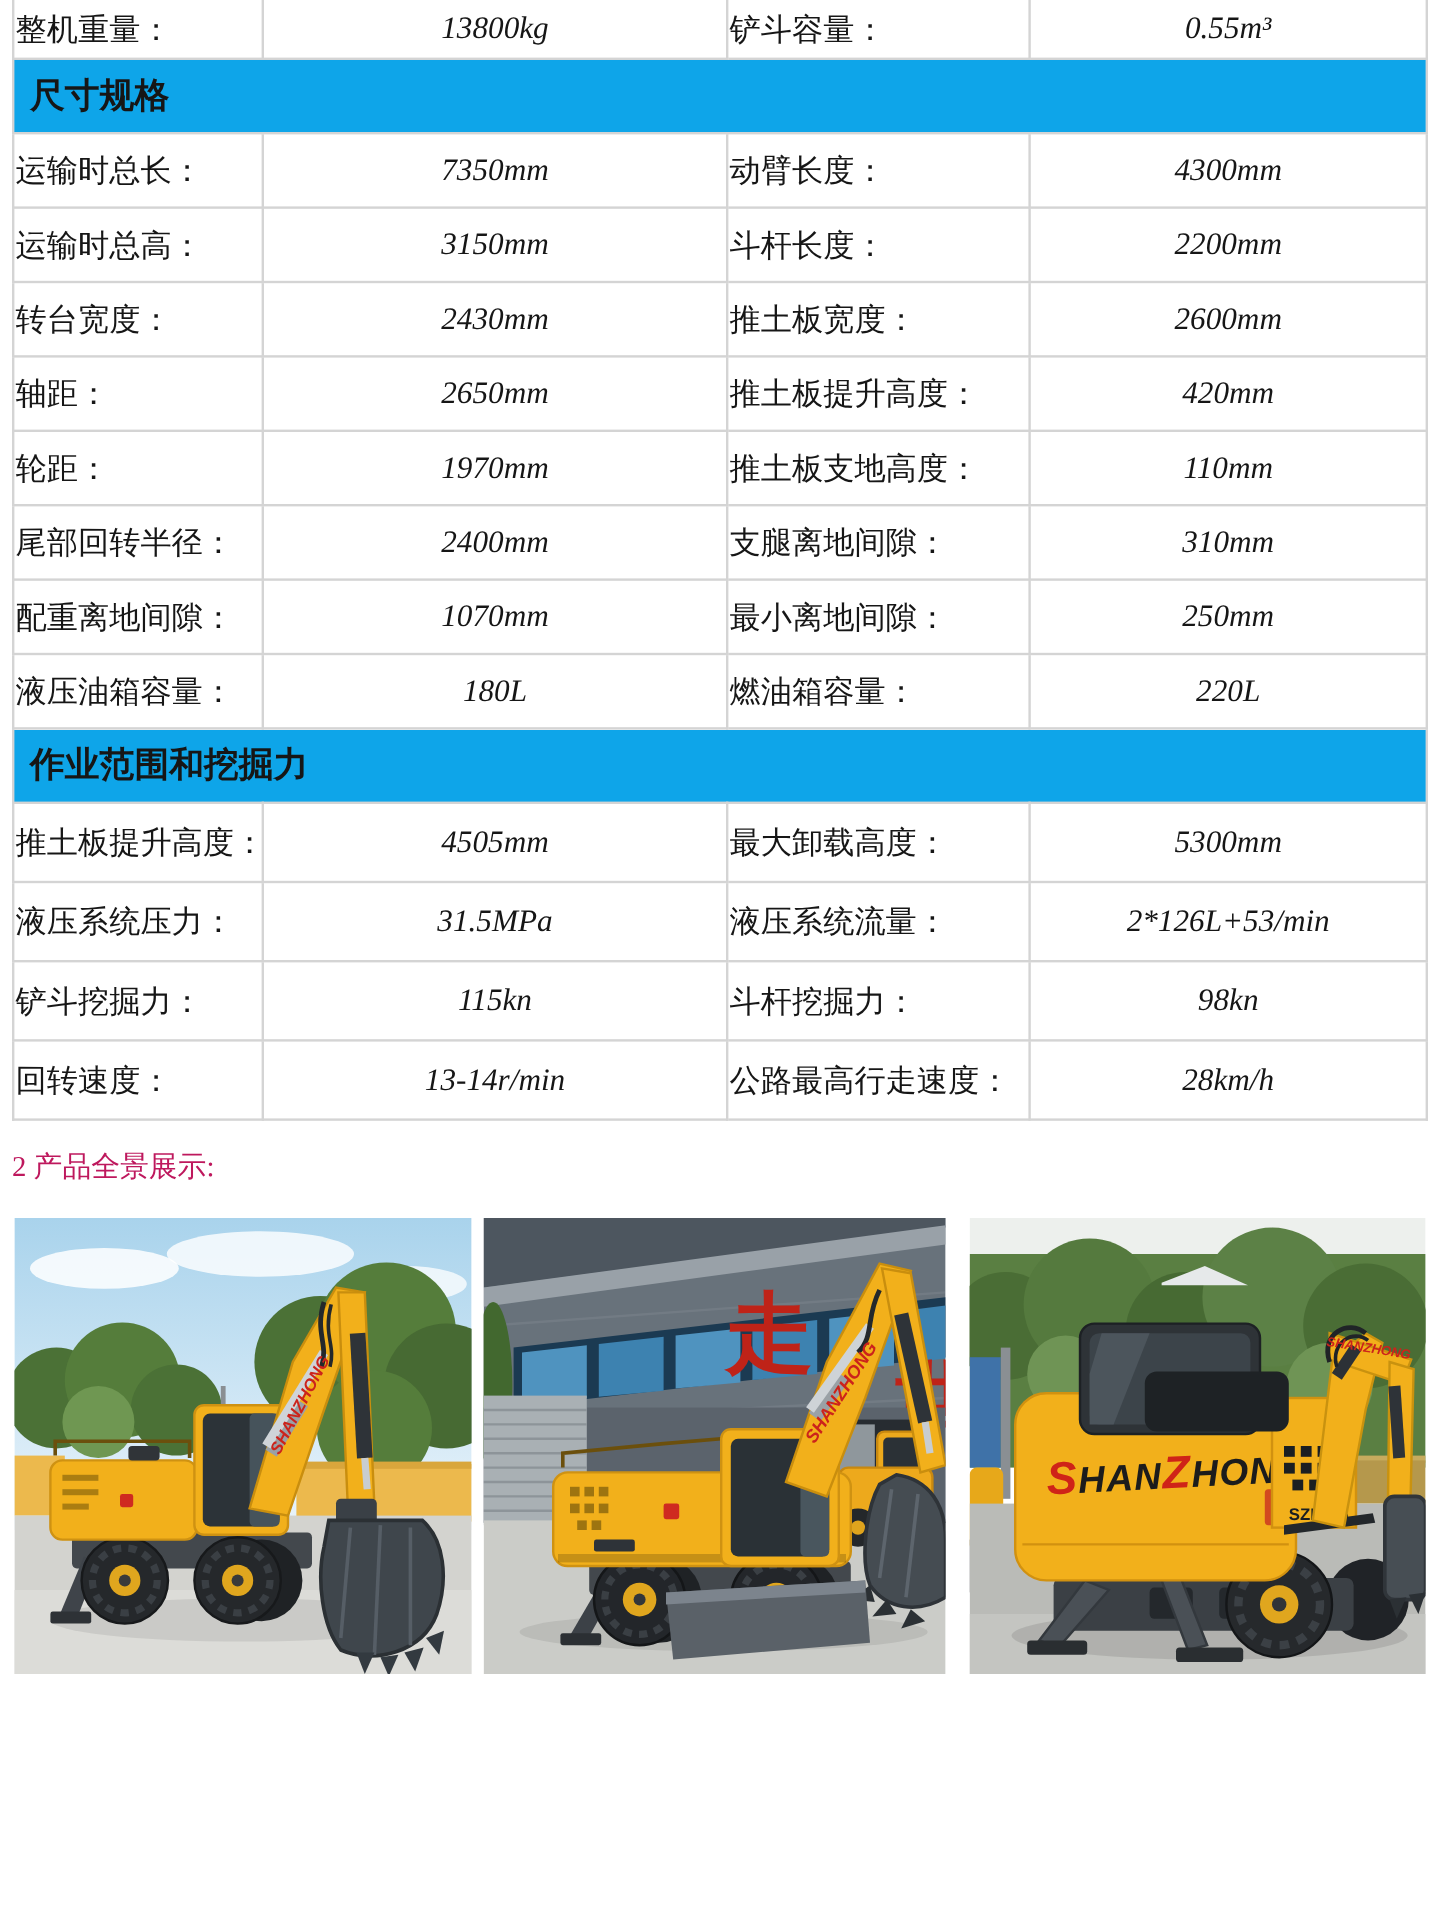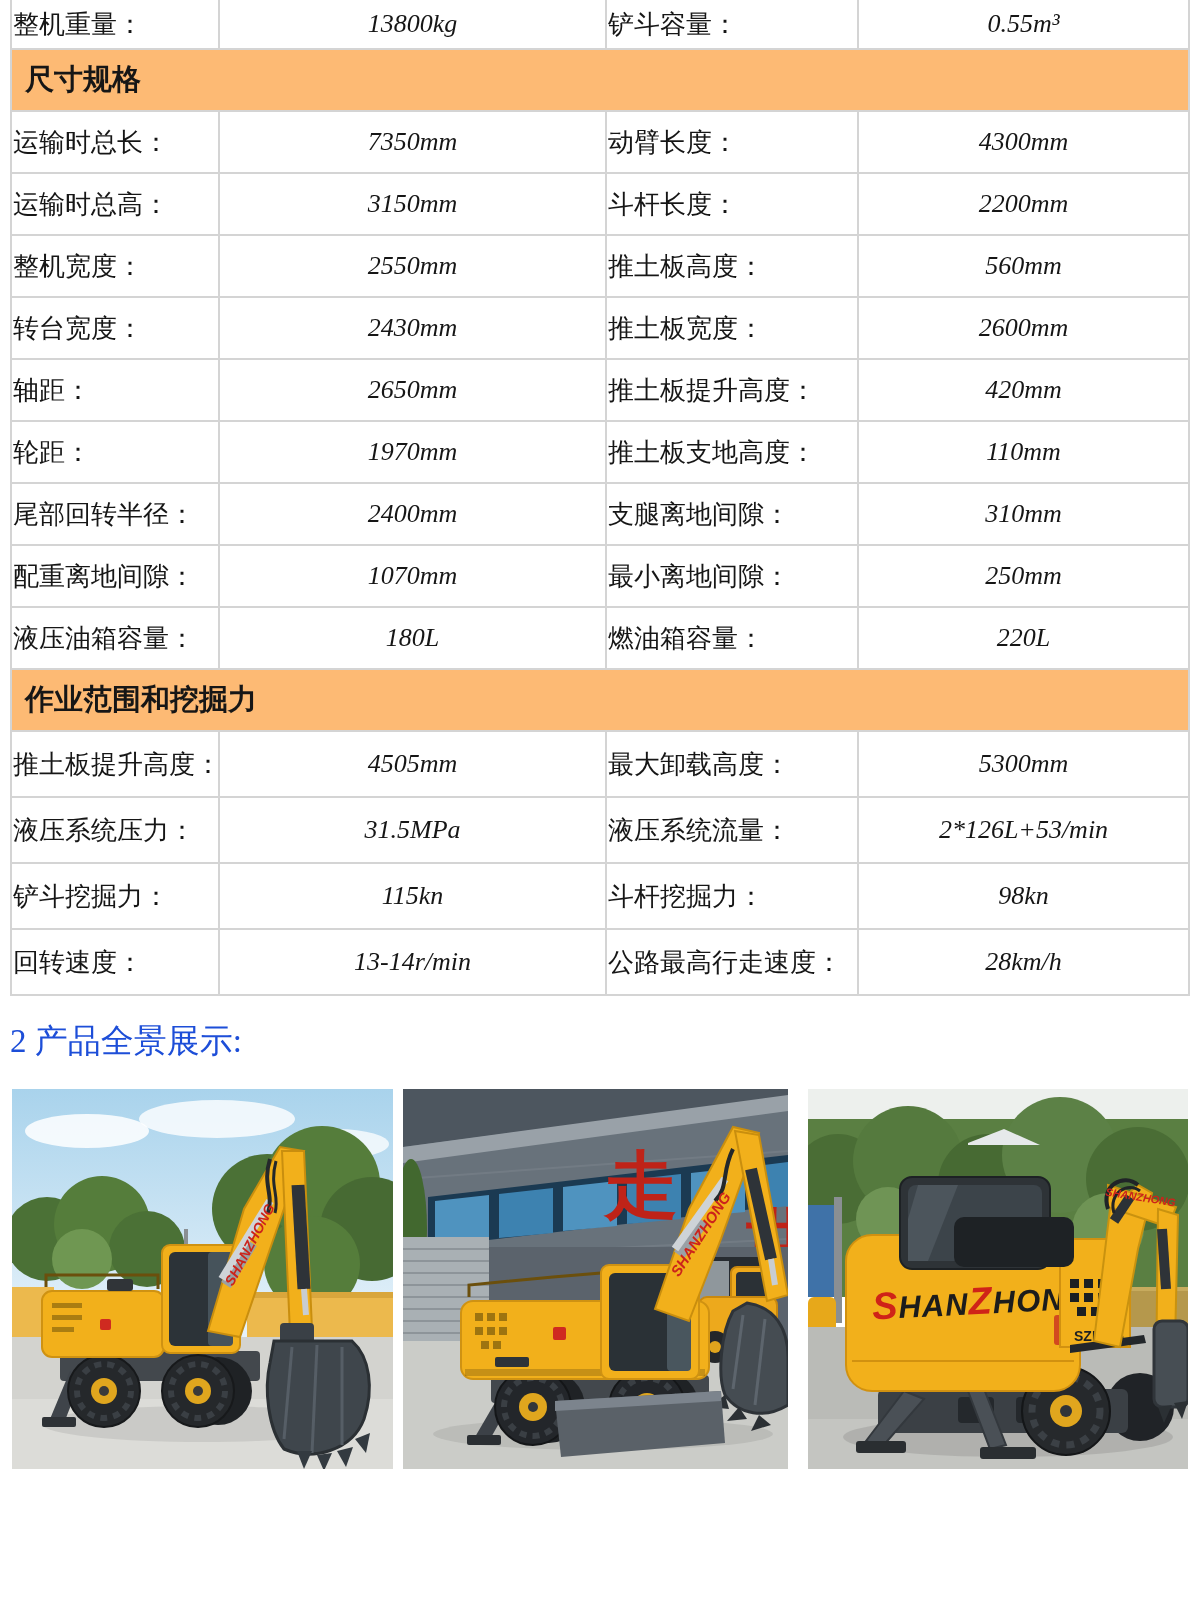--- a/index.html
+++ b/index.html
@@ -14,28 +14,28 @@
   table.spec td{
     border:2px solid #d4d4d4;
     font-size:26px;color:#161616;
     overflow:hidden;white-space:nowrap;
     vertical-align:middle;
   }
   td.l{text-align:left;}
   td.v{text-align:center;font-style:italic;}
   tr.rt td{height:46px;border-top:none;}
   tr.sh td{
-    height:58px;background:#fdba74;
+    height:58px;background:#0ea5e9;
     font-family:"Liberation Sans","DejaVu Sans",sans-serif;
     font-weight:bold;font-size:29px;padding-left:13px;text-align:left;
   }
   tr.d1 td{height:58px;margin-left:20px;}
   tr.d2 td{height:62px;}
   h2.gallery-heading{
-    font-weight:normal;font-size:33px;color:#1d4ed8;
+    font-weight:normal;font-size:24px;color:#be185d;
     margin:24px 0 0 10px;line-height:1.3;
     font-family:"Liberation Serif","DejaVu Serif",serif;
   }
   .gallery{display:flex;margin:26px 0 0 12px;}
   .photo{height:380px;background:#fff;}
   .photo svg{display:block;}
   .p1{width:381px;margin-right:10px;}
   .p2{width:385px;margin-right:20px;}
   .p3{width:380px;}
 </style>
@@ -63,26 +63,20 @@
     <td class="l">运输时总长：</td>
     <td class="v">7350mm</td>
     <td class="l">动臂长度：</td>
     <td class="v">4300mm</td>
   </tr>
   <tr class="d1">
     <td class="l">运输时总高：</td>
     <td class="v">3150mm</td>
     <td class="l">斗杆长度：</td>
     <td class="v">2200mm</td>
-  </tr>
-  <tr class="d1">
-    <td class="l">整机宽度：</td>
-    <td class="v">2550mm</td>
-    <td class="l">推土板高度：</td>
-    <td class="v">560mm</td>
   </tr>
   <tr class="d1">
     <td class="l">转台宽度：</td>
     <td class="v">2430mm</td>
     <td class="l">推土板宽度：</td>
     <td class="v">2600mm</td>
   </tr>
   <tr class="d1">
     <td class="l">轴距：</td>
     <td class="v">2650mm</td>

